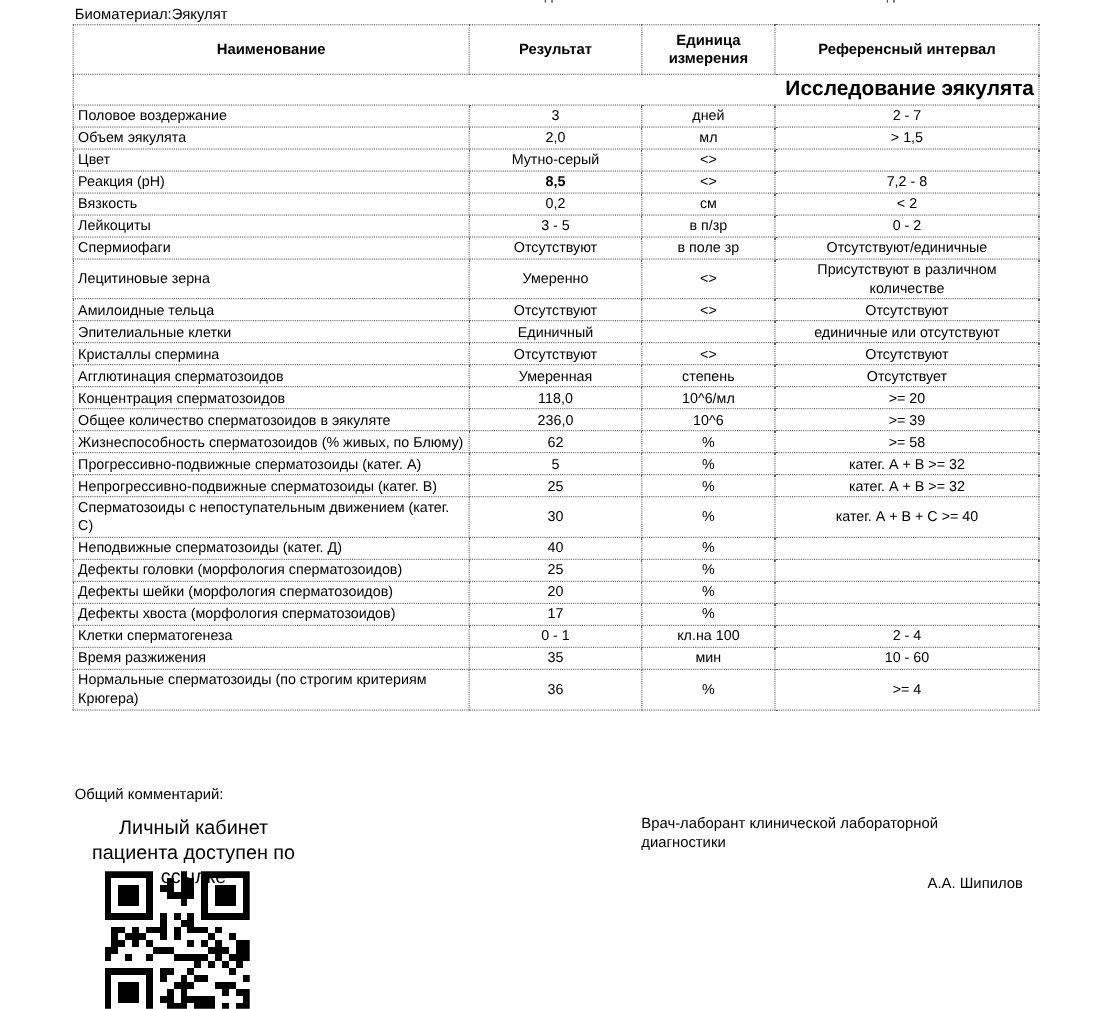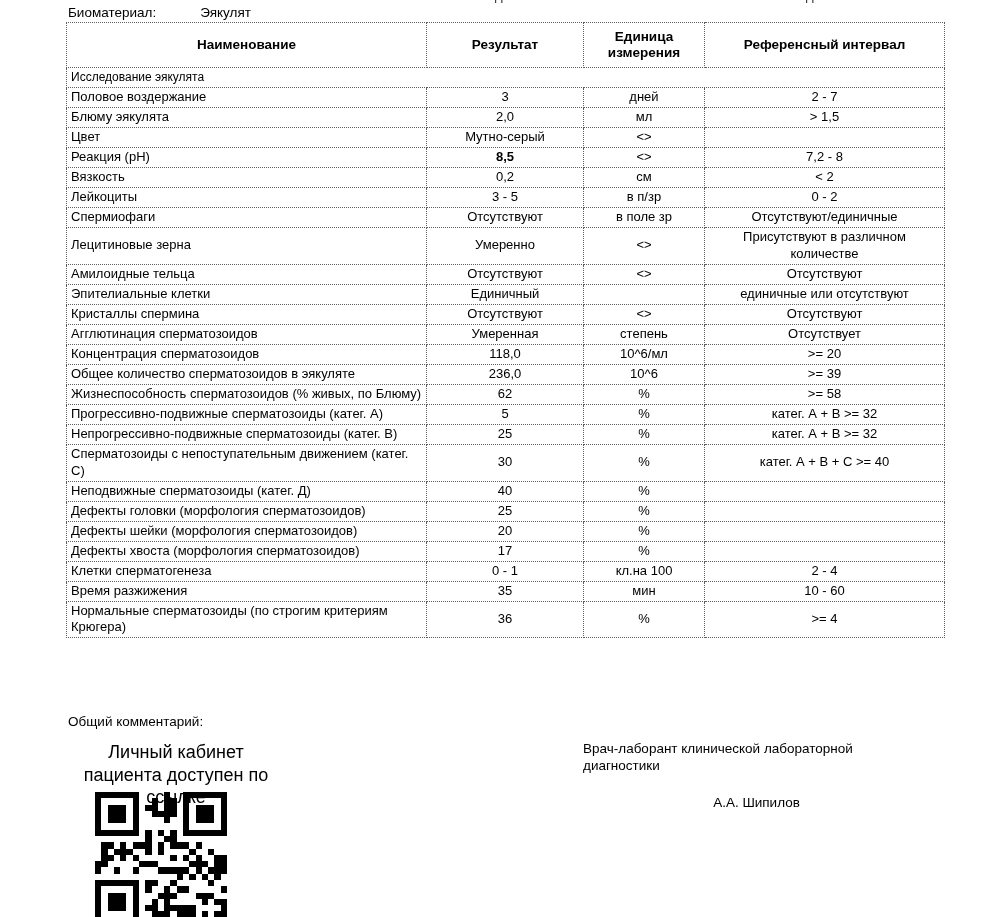--- a/index.html
+++ b/index.html
@@ -15,21 +15,21 @@
   .top-fragment {
     position: absolute; top: 0; height: 5px; width: 12px; overflow: hidden;
     font-size: 13px; color: #222;
   }
   .top-fragment span { position: relative; top: -12px; }
 
   .biomaterial-line {
     position: absolute; left: 68px; top: 5px;
     font-size: 13.5px;
   }
-  .biomaterial-line .value { margin-left: 44px; }
+  .biomaterial-line .value { }
 
   table.results {
     position: absolute; left: 48px; top: 22px;
     width: 878px;
     border-collapse: collapse;
     table-layout: fixed;
     font-size: 13px;
     margin-left: 18px;
   }
   table.results col.c1 { width: 360px; }
@@ -44,44 +44,44 @@
     line-height: 1.3;
   }
   table.results thead th {
     font-size: 13.5px;
     font-weight: bold;
     text-align: center;
     height: 45px;
     line-height: 1.15;
   }
   td.section-row {
-    font-weight: normal;
-    font-size: 12px;
-    text-align: left;
+    font-weight: bold;
+    font-size: 19px;
+    text-align: right;
     height: 20px;
   }
   td.name-cell  { text-align: left;  height: 20px; }
   td.center-cell { text-align: center; }
   td.bold-val { font-weight: bold; }
 
   .comment-label {
     position: absolute; left: 68px; top: 714px;
     font-size: 13.5px;
   }
   .patient-link-block {
     position: absolute; left: 83px; top: 741px; width: 186px;
     text-align: center; font-size: 18px; line-height: 1.25;
   }
   .doctor-block {
     position: absolute; left: 583px; top: 741px; width: 330px;
     text-align: left; font-size: 13.5px; line-height: 1.25;
   }
   .signature-block {
     position: absolute; left: 583px; top: 795px; width: 347px;
-    text-align: center; font-size: 13.5px;
+    text-align: right; font-size: 13.5px;
   }
   .qr-wrap {
     position: absolute; left: 95px; top: 792px;
     width: 132px; height: 132px;
   }
 </style>
 </head>
 <body>
 
 <div class="top-fragment" style="left:495px;"><span>ді</span></div>
@@ -110,21 +110,21 @@
     <tr>
       <td class="section-row" colspan="4">Исследование эякулята</td>
     </tr>
   <tr>
         <td class="name-cell">Половое воздержание</td>
         <td class="center-cell">3</td>
         <td class="center-cell">дней</td>
         <td class="center-cell">2 - 7</td>
       </tr>
       <tr>
-        <td class="name-cell">Блюму эякулята</td>
+        <td class="name-cell">Объем эякулята</td>
         <td class="center-cell">2,0</td>
         <td class="center-cell">мл</td>
         <td class="center-cell">&gt; 1,5</td>
       </tr>
       <tr>
         <td class="name-cell">Цвет</td>
         <td class="center-cell">Мутно-серый</td>
         <td class="center-cell">&lt;&gt;</td>
         <td class="center-cell"></td>
       </tr>

